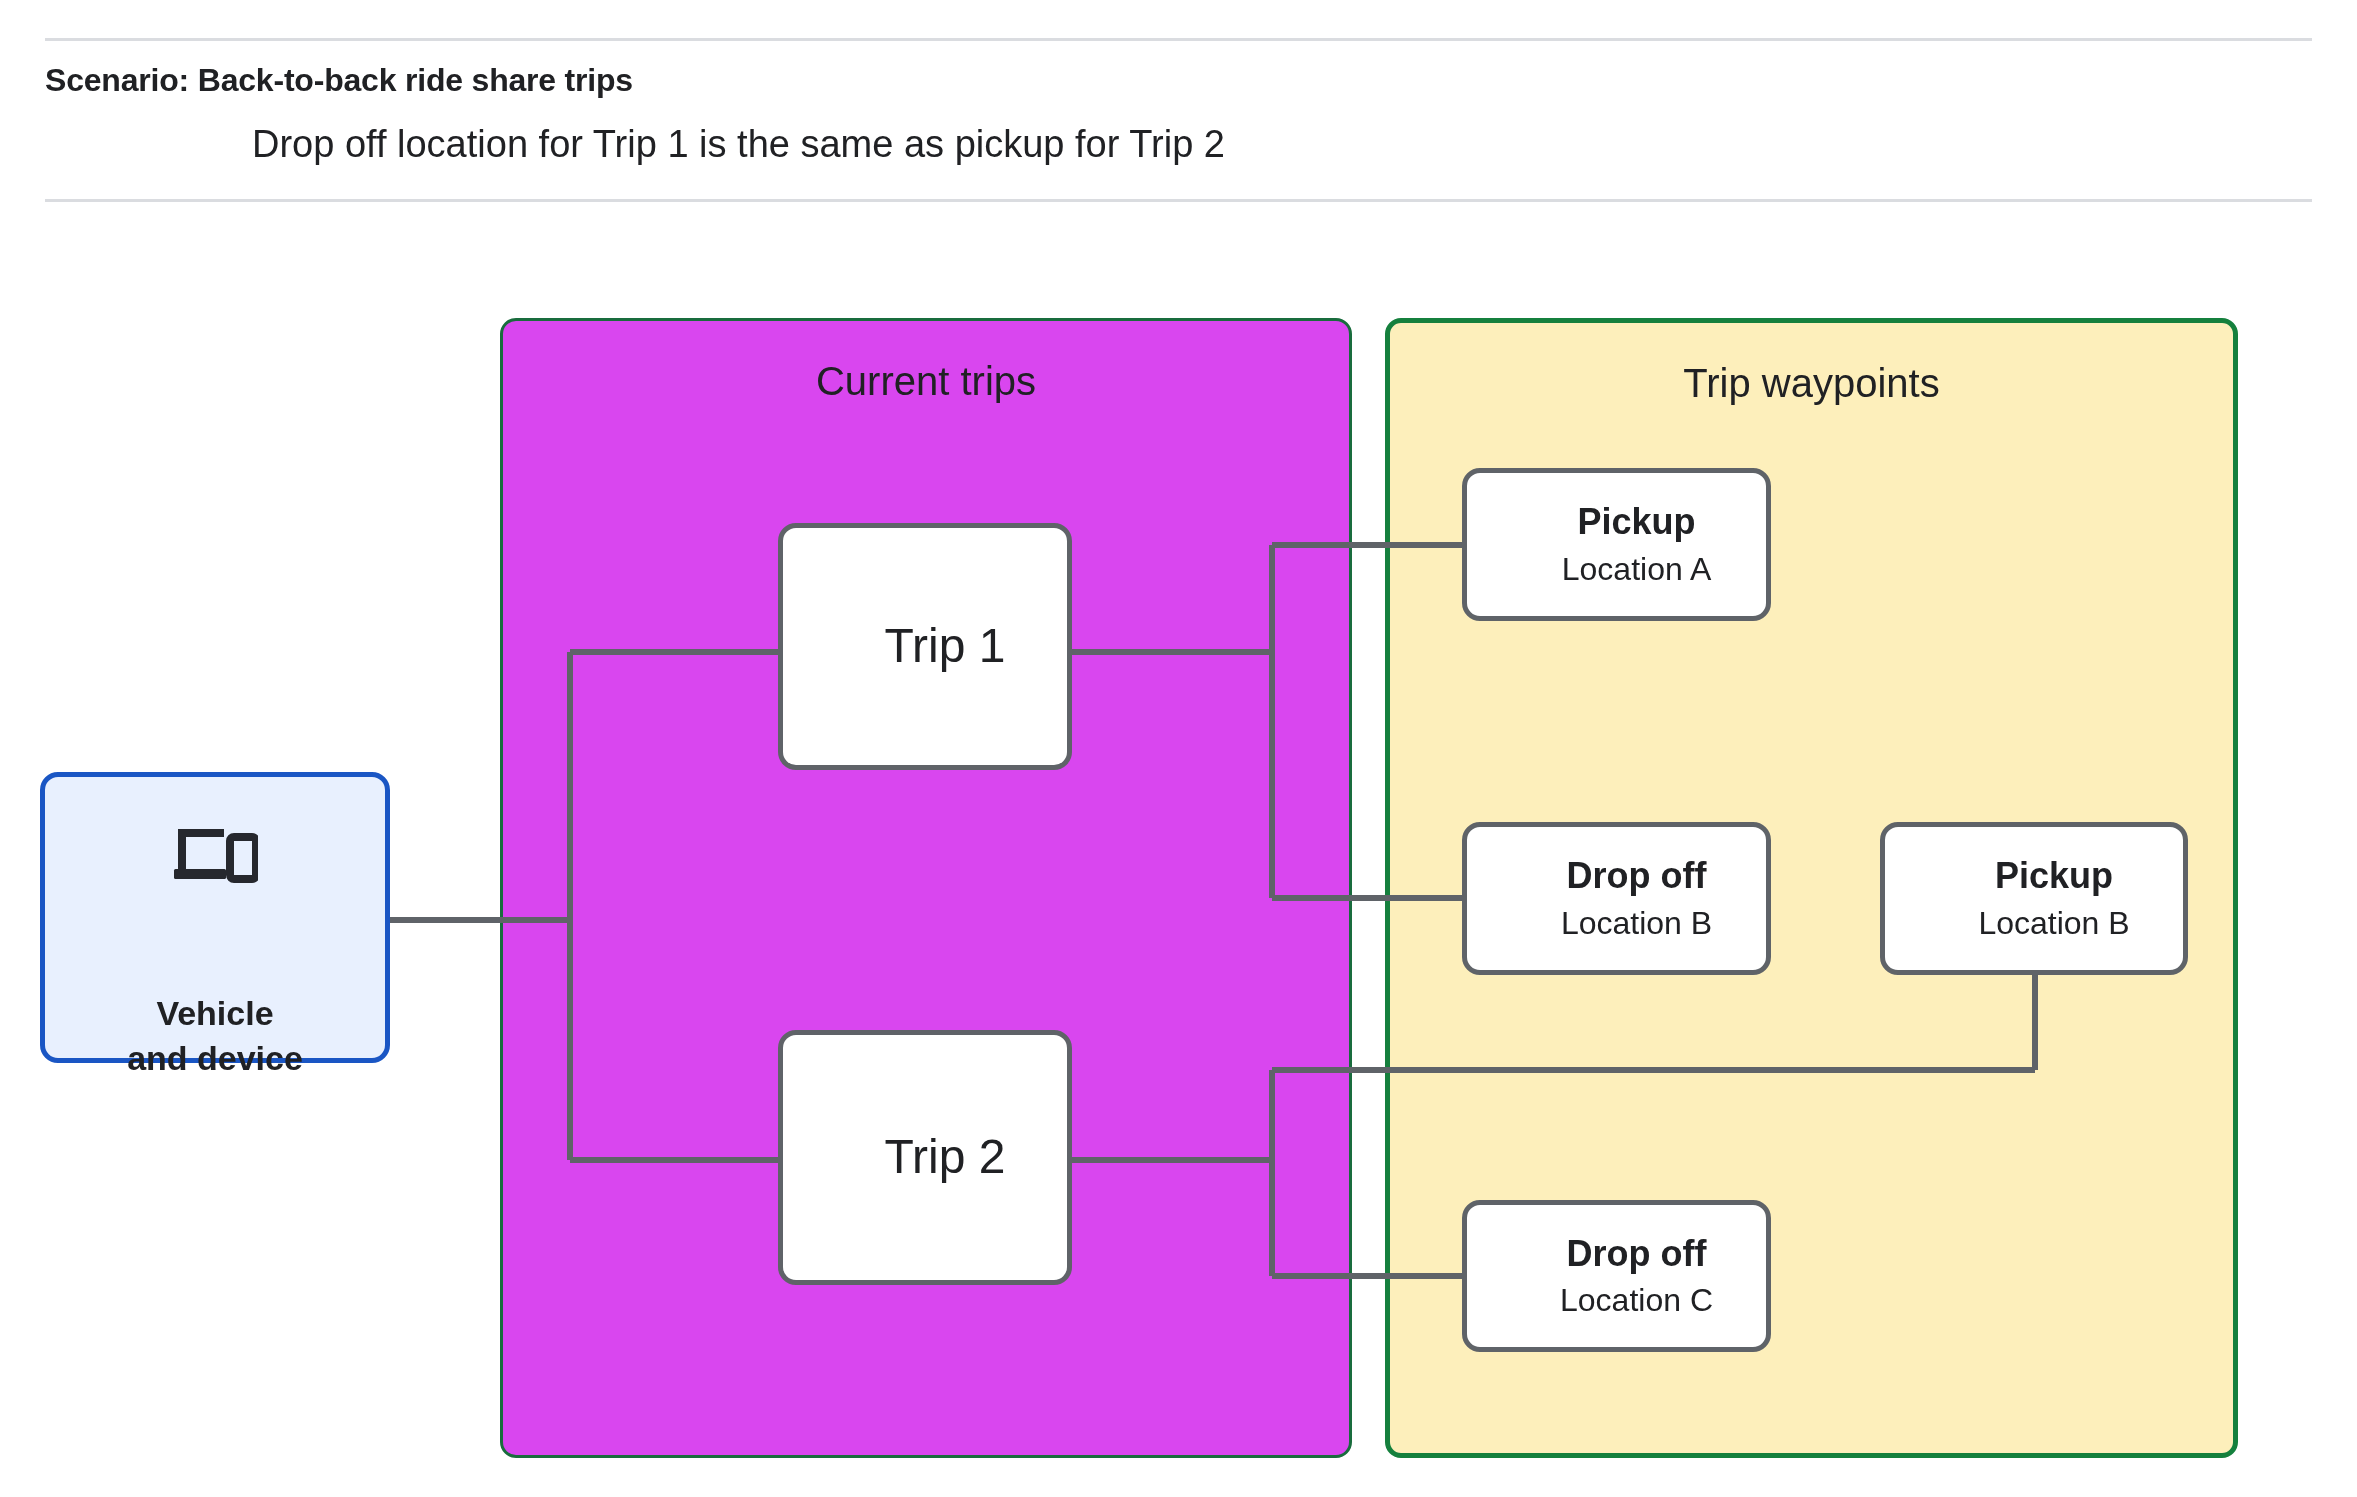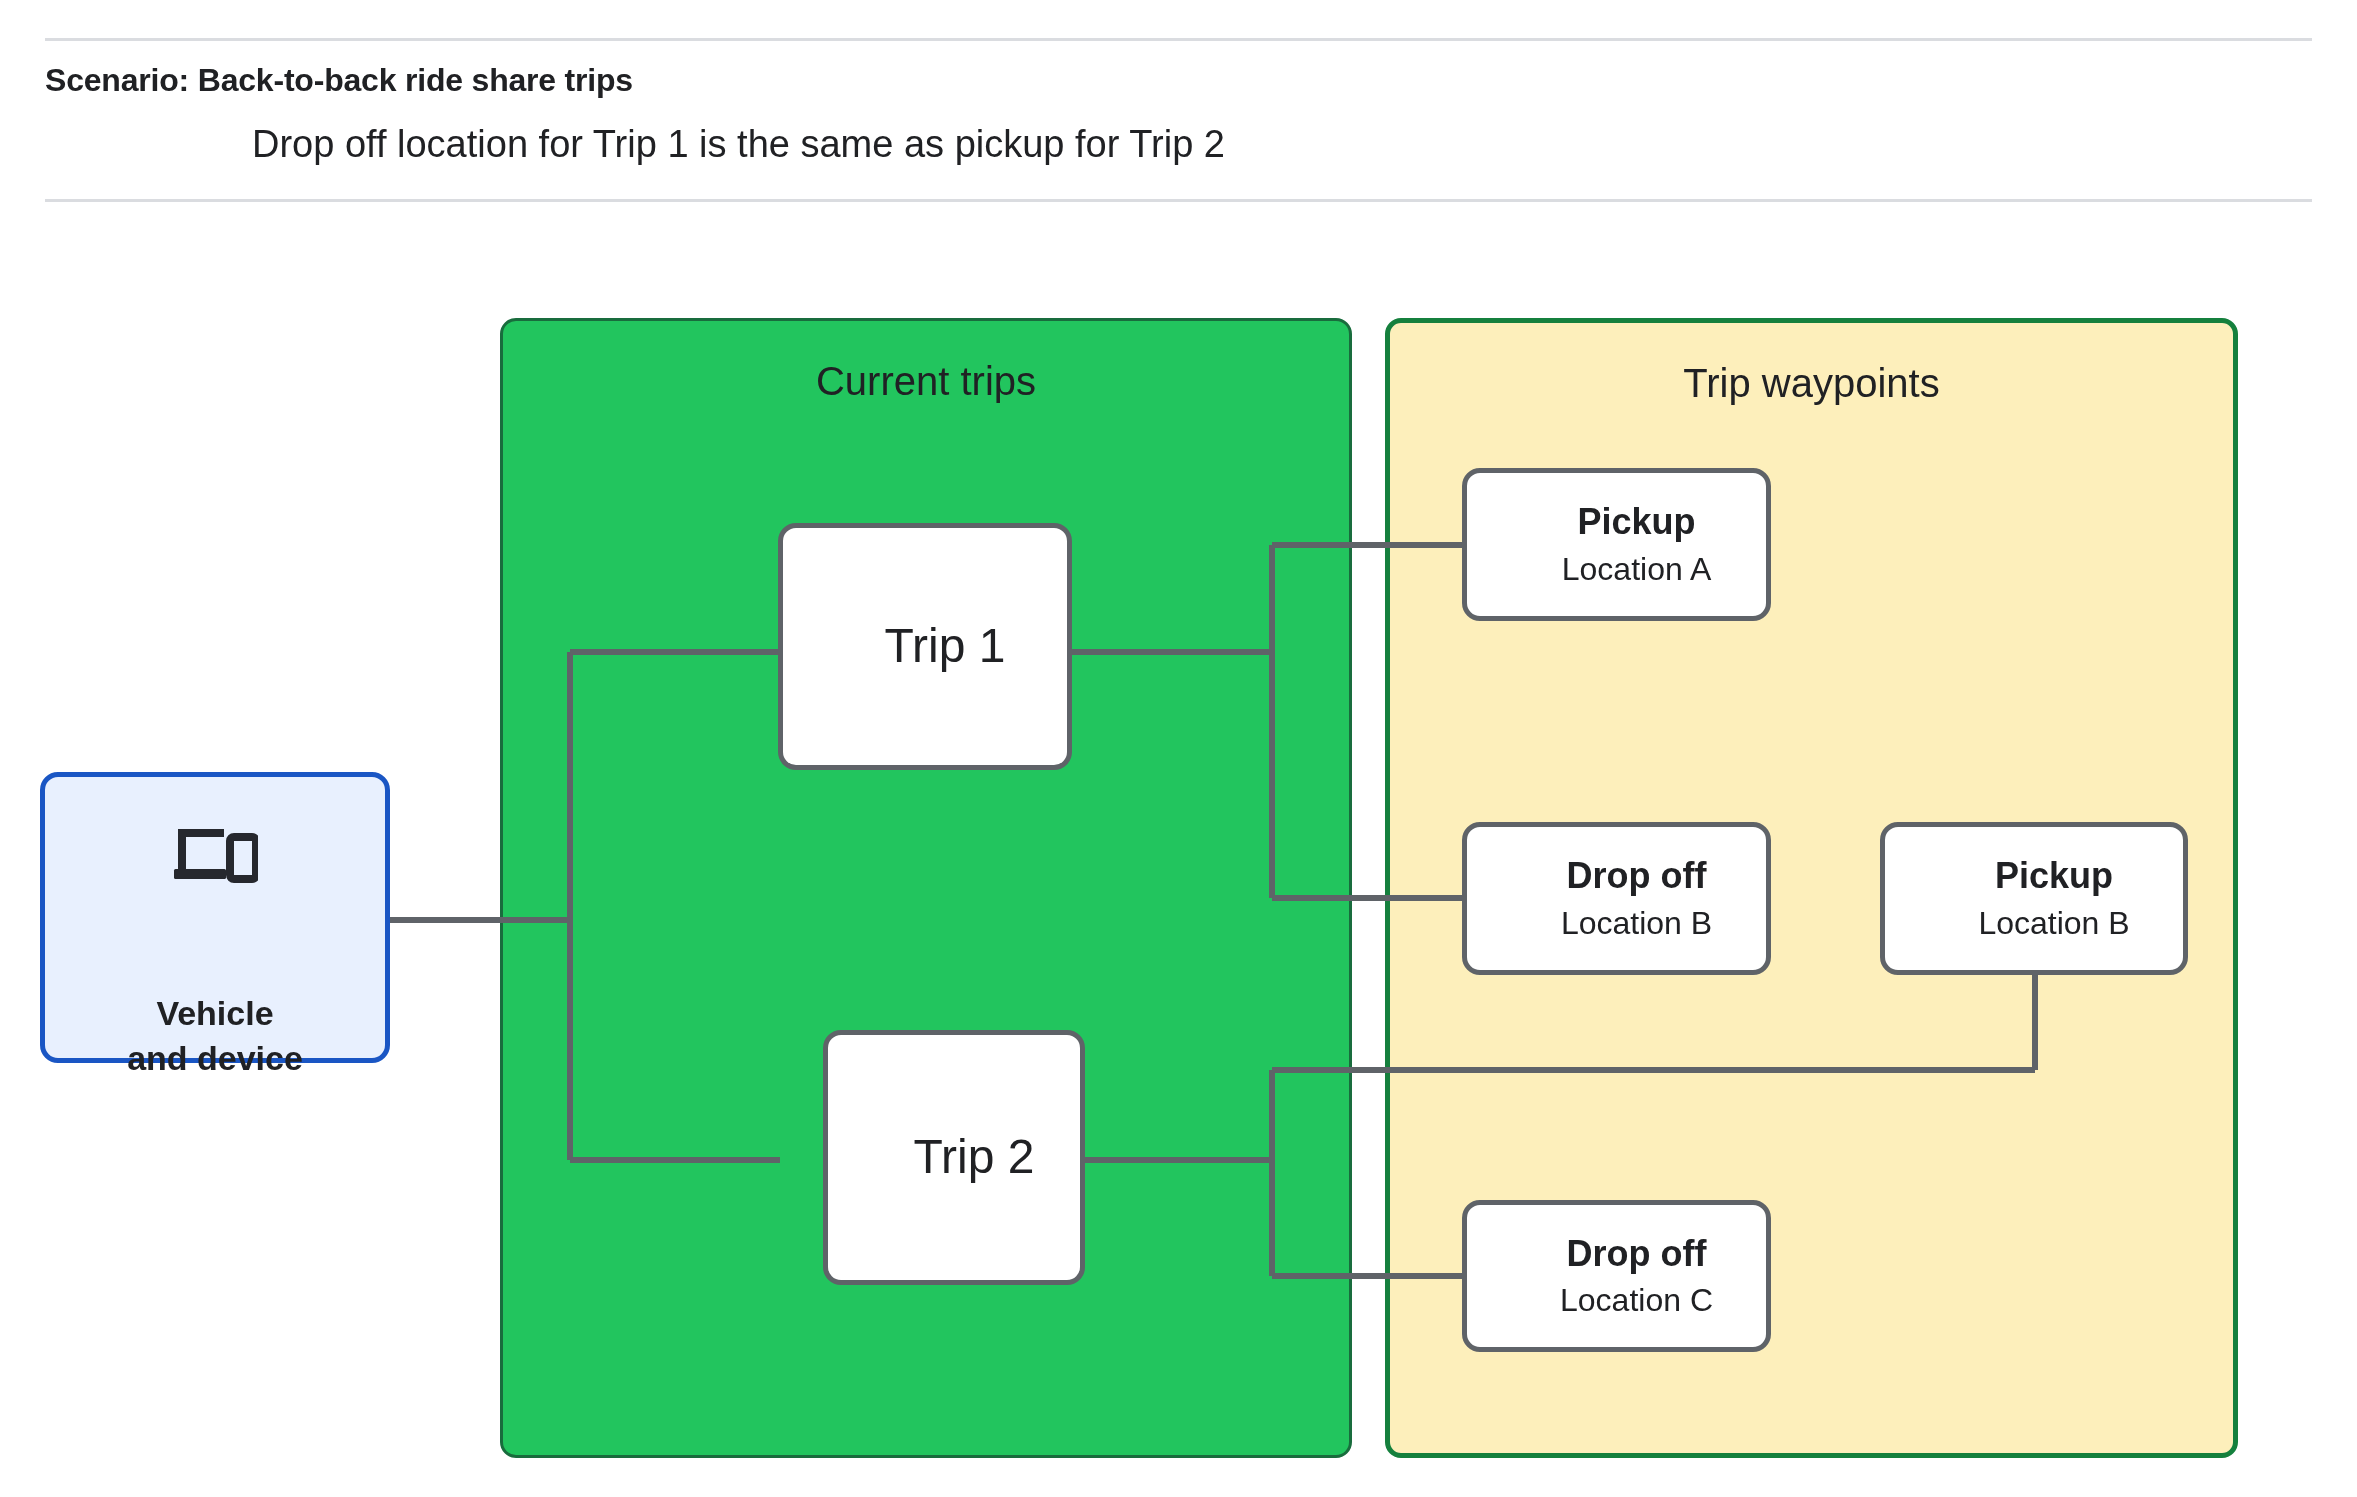--- a/index.html
+++ b/index.html
@@ -13,37 +13,37 @@
   #scenario-title{position:absolute;left:45px;top:62px;font-size:32px;font-weight:700;
                   letter-spacing:-0.2px;white-space:nowrap;}
   #scenario-subtitle{position:absolute;left:252px;top:123px;font-size:38px;font-weight:400;
                      white-space:nowrap;}
 
   
   .panel{position:absolute;border-radius:16px;box-sizing:border-box;}
   .panel-title{position:absolute;top:38px;left:0;width:100%;text-align:center;
                font-size:40px;font-weight:400;color:#202124;}
   #panel-current-trips{left:500px;top:318px;width:852px;height:1140px;
-                       background:#22c55e;border:3px solid #196c3d;}
+                       background:#d946ef;border:3px solid #196c3d;}
   #panel-trip-waypoints{left:1385px;top:318px;width:853px;height:1140px;
                         background:#fdefbb;border:5px solid #15803d;}
 
   
   #wires{position:absolute;left:0;top:0;width:2357px;height:1497px;}
 
   
   .node{position:absolute;box-sizing:border-box;background:#ffffff;border:5px solid #5f6368;
         border-radius:18px;display:flex;flex-direction:column;align-items:center;
         justify-content:center;text-align:center;padding-left:40px;}
   .node .t1{font-size:36px;font-weight:700;line-height:1.18;}
   .node .t2{font-size:32px;font-weight:400;line-height:1.2;margin-top:6px;}
   .node.plain .t1{font-weight:400;font-size:48px;}
 
   #node-trip1{left:778px;top:523px;width:294px;height:247px;}
-  #node-trip2{left:823px;top:1030px;width:262px;height:255px;}
+  #node-trip2{left:778px;top:1030px;width:294px;height:255px;}
   #node-pickup-a{left:1462px;top:468px;width:309px;height:153px;}
   #node-dropoff-b{left:1462px;top:822px;width:309px;height:153px;}
   #node-pickup-b{left:1880px;top:822px;width:308px;height:153px;}
   #node-dropoff-c{left:1462px;top:1200px;width:309px;height:152px;}
 
   
   #node-vehicle{position:absolute;left:40px;top:772px;width:350px;height:291px;
                 box-sizing:border-box;background:#e8f0fe;border:5px solid #1a56c4;
                 border-radius:18px;display:flex;flex-direction:column;align-items:center;
                 justify-content:flex-start;text-align:center;padding-top:46px;}

